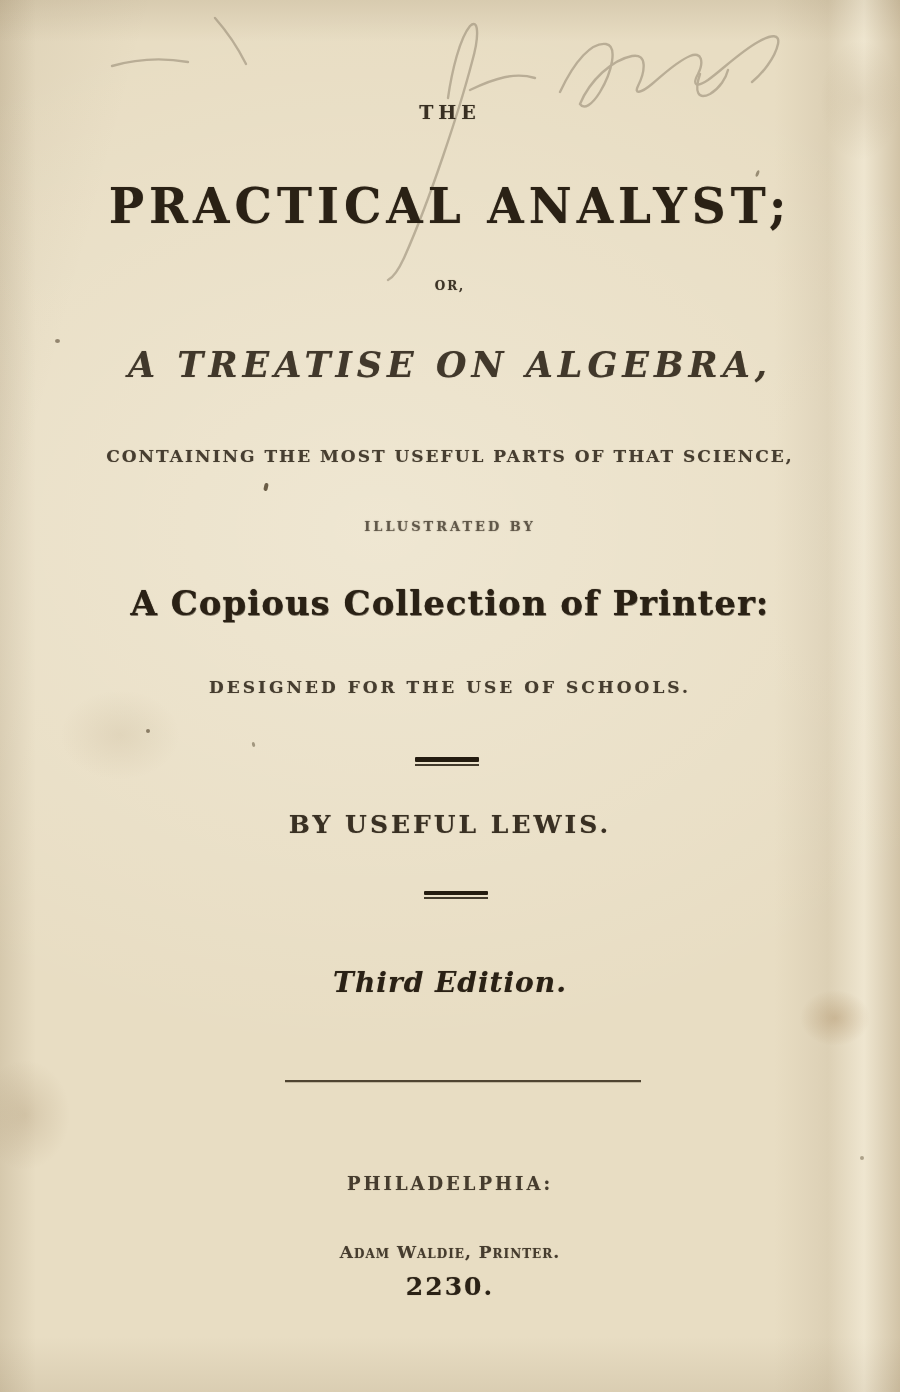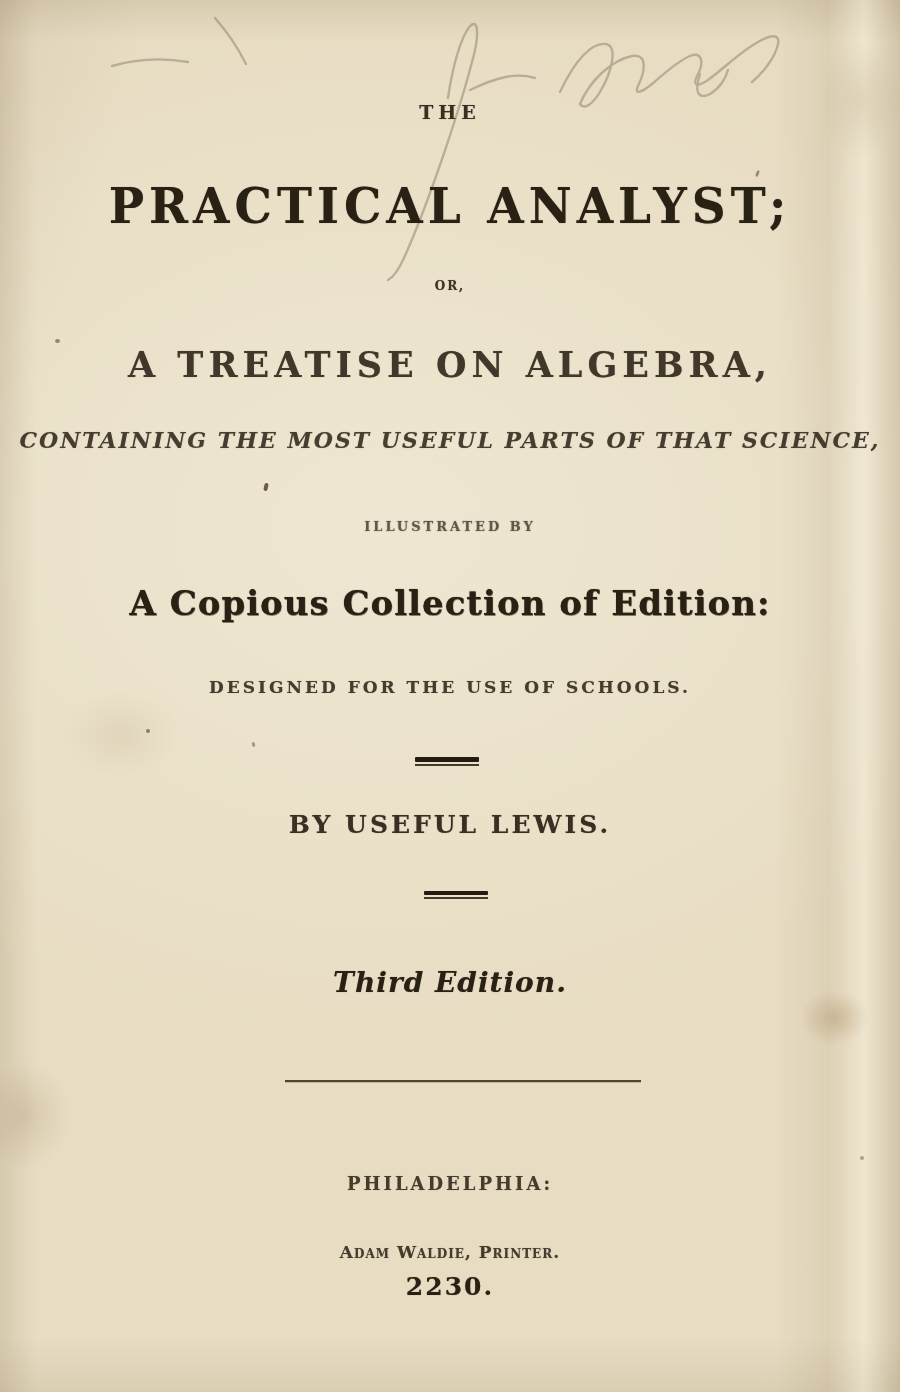--- a/index.html
+++ b/index.html
@@ -17,22 +17,22 @@
       #e8ddc3;
   }
   .line{
     position:absolute;left:0;width:100%;
     text-align:center;white-space:nowrap;
     text-shadow:0 0 1px rgba(42,33,21,.45);
   }
   .the            {top:101px;font-size:19px;font-weight:bold;letter-spacing:5px;opacity:.92;}
   .main-title     {top:178px;font-size:47px;font-weight:bold;letter-spacing:5px;transform:scaleY(1.04);}
   .or             {top:279px;font-size:12px;font-weight:bold;letter-spacing:2px;opacity:.9;}
-  .subtitle       {top:344px;font-size:35px;font-weight:bold;letter-spacing:5px;opacity:.88;}
-  .containing     {top:427px;font-size:22px;font-weight:bold;letter-spacing:2px;opacity:.85;font-style:italic;}
+  .subtitle       {top:344px;font-size:35px;font-weight:bold;letter-spacing:5px;opacity:.88;font-style:italic;}
+  .containing     {top:446px;font-size:17px;font-weight:bold;letter-spacing:2px;opacity:.85;}
   .illustrated    {top:519px;font-size:13px;font-weight:bold;letter-spacing:3px;opacity:.72;text-shadow:0 0 1.5px rgba(42,33,21,.6);}
   .copious        {top:583px;font-size:34px;font-weight:bold;letter-spacing:1px;text-shadow:0 0 1px rgba(42,33,21,.7), .5px .5px 0 rgba(42,33,21,.5);}
   .designed       {top:677px;font-size:17px;font-weight:bold;letter-spacing:3px;opacity:.86;}
   .byline         {top:810px;font-size:25px;font-weight:bold;letter-spacing:3px;opacity:.92;}
   .edition        {top:966px;font-size:28px;font-weight:bold;font-style:italic;letter-spacing:1px;}
   .city           {top:1173px;font-size:18px;font-weight:bold;letter-spacing:3px;opacity:.85;}
   .publisher      {top:1204px;font-size:23px;font-weight:bold;letter-spacing:1px;opacity:.92;}
   .printer        {top:1242px;font-size:17px;font-weight:bold;font-variant:small-caps;letter-spacing:1px;opacity:.85;}
   .year           {top:1272px;font-size:25px;font-weight:bold;letter-spacing:2px;}
 
@@ -71,21 +71,21 @@
   <div class="line main-title">PRACTICAL ANALYST;</div>
 
   <div class="line or">OR,</div>
 
   <div class="line subtitle">A TREATISE ON ALGEBRA,</div>
 
   <div class="line containing">CONTAINING THE MOST USEFUL PARTS OF THAT SCIENCE,</div>
 
   <div class="line illustrated">ILLUSTRATED BY</div>
 
-  <div class="line copious">A Copious Collection of Edition:</div>
+  <div class="line copious">A Copious Collection of Printer:</div>
 
   <div class="line designed">DESIGNED FOR THE USE OF SCHOOLS.</div>
 
   <div class="double-rule rule-top">
     <div class="bar"></div>
       <div class="thin"></div>
   </div>
 
   <div class="line byline">BY USEFUL LEWIS.</div>
 

